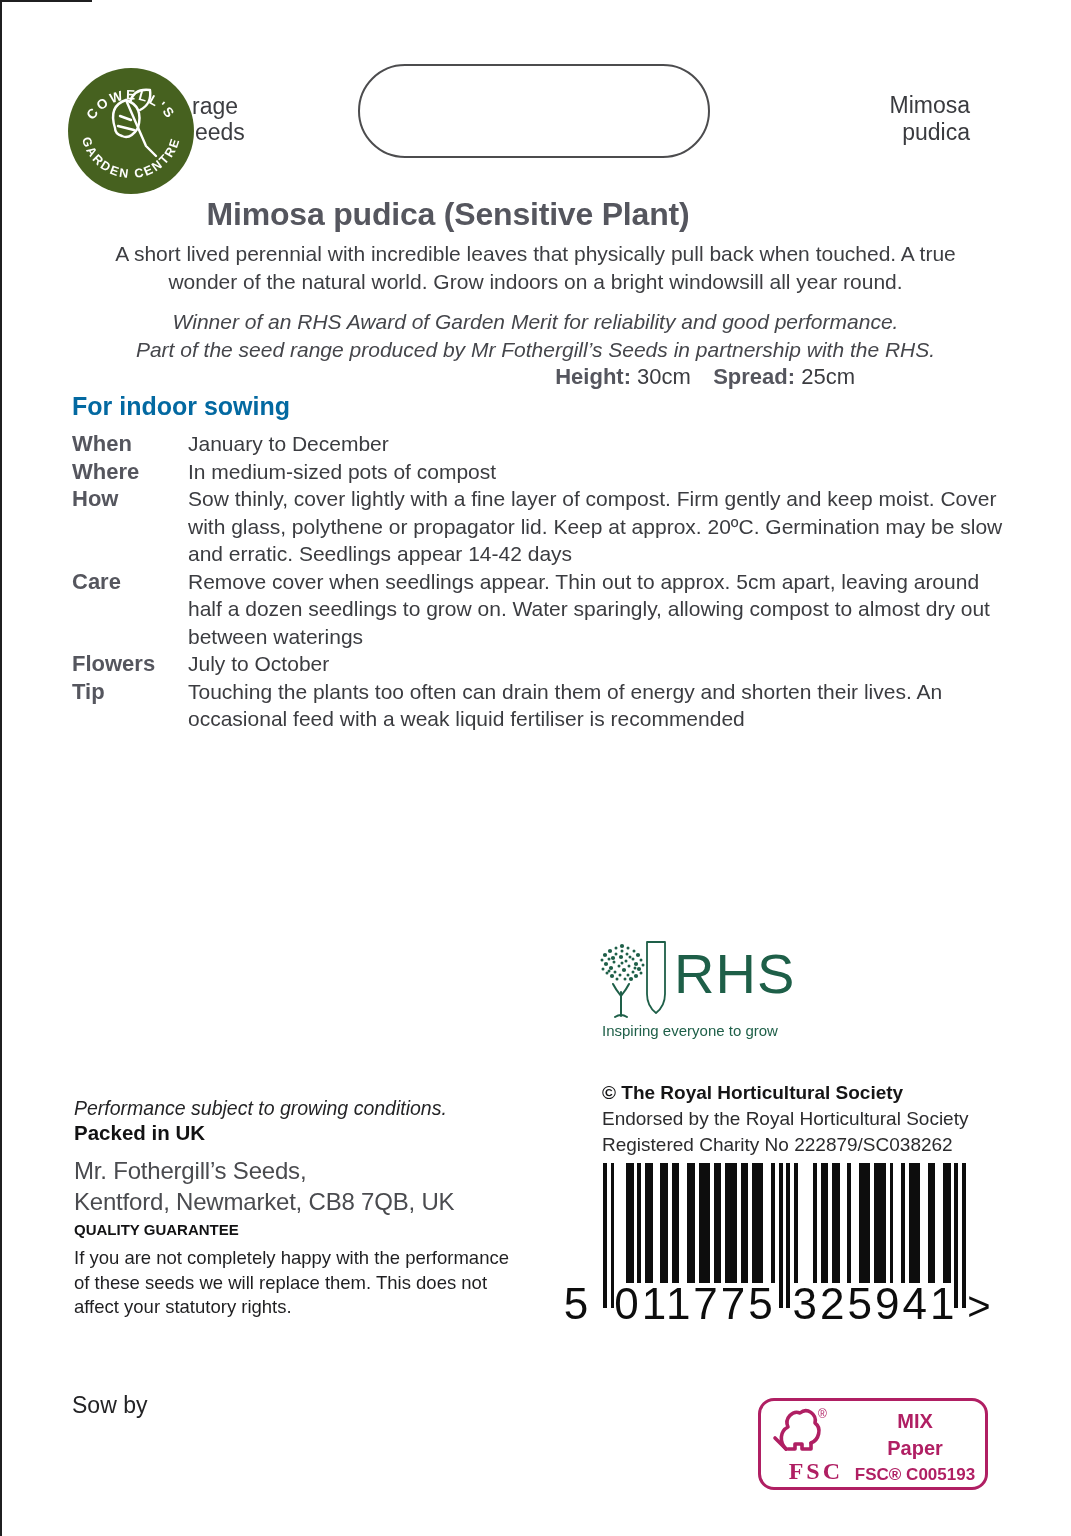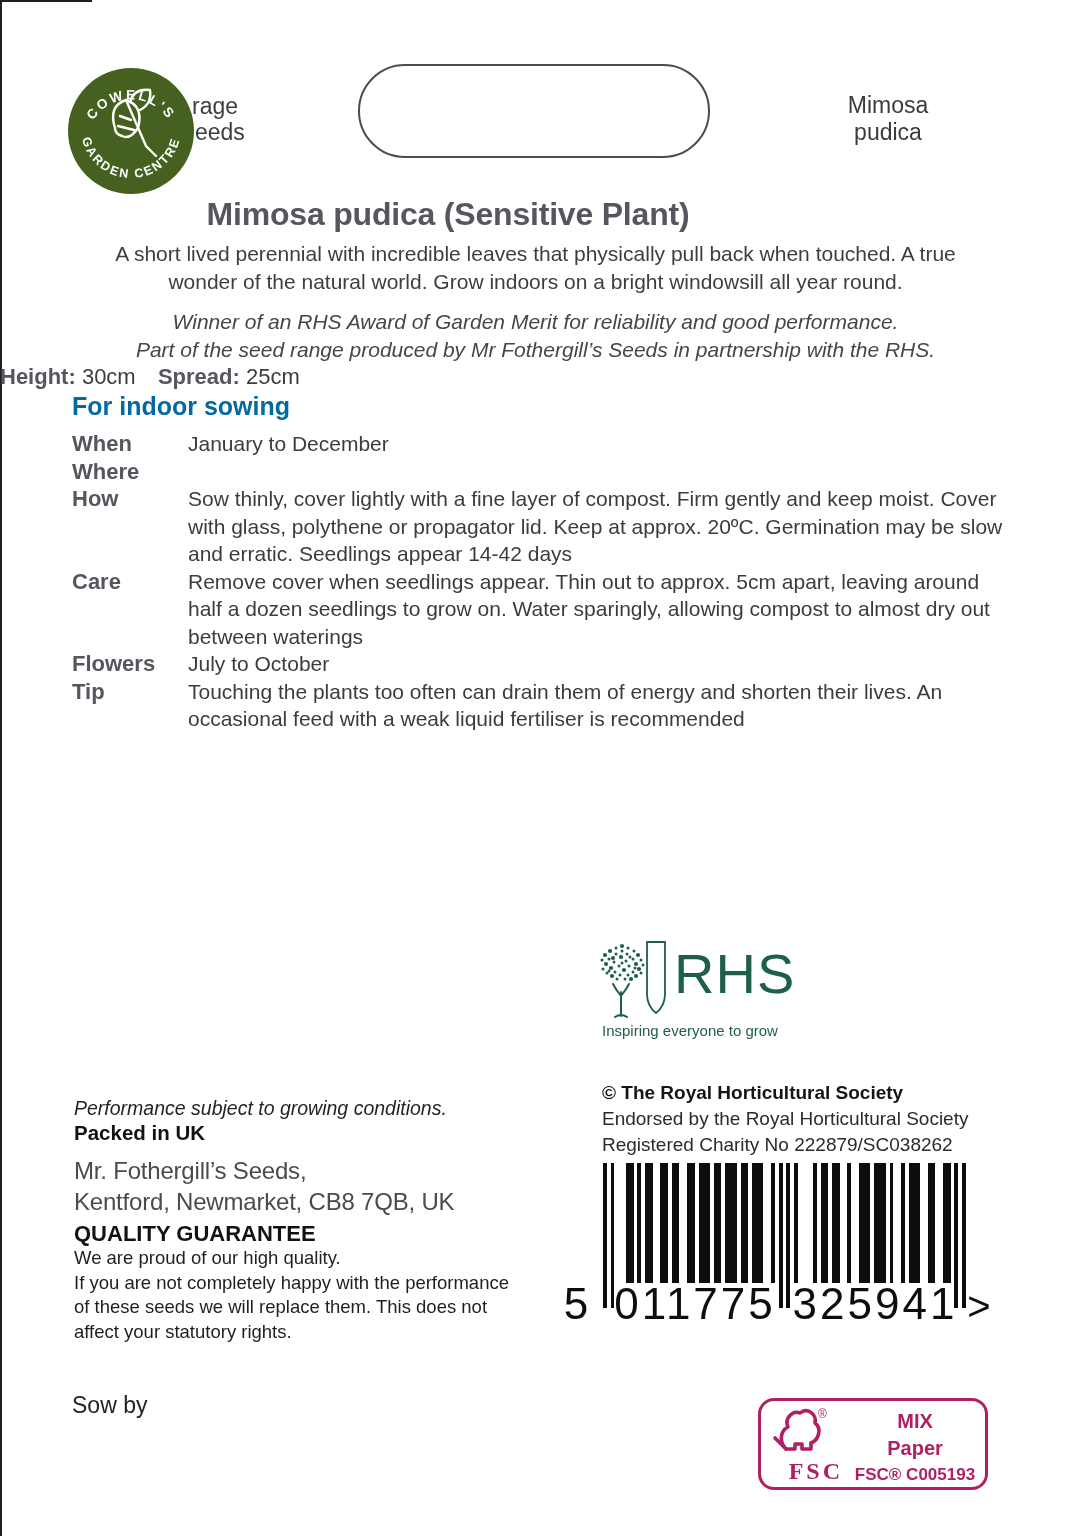--- a/index.html
+++ b/index.html
@@ -11,26 +11,26 @@
   
   .edge-left{left:0;top:0;width:2px;height:1536px;background:#1f1f20;}
   .edge-top-stub{left:0;top:0;width:92px;height:2px;background:#1f1f20;}
 
   
   .badge{left:68px;top:68px;width:126px;height:126px;}
   .frag{font-size:23px;color:#3c3d41;line-height:1;}
   .frag1{left:192px;top:95px;}
   .frag2{left:195px;top:121px;}
   .pill{left:358px;top:64px;width:352px;height:94px;border:2px solid #4c4c4e;border-radius:52px;box-sizing:border-box;}
-  .variety{left:806px;top:92px;width:164px;text-align:center;font-size:23px;line-height:27px;color:#3a3b3f;}
+  .variety{left:806px;top:92px;width:164px;text-align:right;font-size:23px;line-height:27px;color:#3a3b3f;}
 
   .title{left:0;top:196px;width:896px;text-align:center;font-size:32px;font-weight:bold;color:#55565e;letter-spacing:-0.2px;}
   .desc{left:0;top:240px;width:1071px;text-align:center;font-size:21px;line-height:27.5px;color:#3d3e42;white-space:nowrap;}
   .award{left:0;top:308px;width:1071px;text-align:center;font-style:italic;font-size:21px;line-height:27.5px;color:#45464b;white-space:nowrap;}
-  .dims{left:0;top:364px;width:855px;text-align:left;font-size:22px;color:#3b3c40;}
+  .dims{left:0;top:364px;width:855px;text-align:right;font-size:22px;color:#3b3c40;}
   .dims .lbl{font-weight:bold;color:#55565e;}
   .dims .gap{display:inline-block;width:10px;}
 
   .sow-heading{left:72px;top:392px;font-size:25px;font-weight:bold;color:#0369a1;text-align:right;}
   .sow-table{left:72px;top:430px;width:946px;}
   .sow-row{display:flex;align-items:flex-start;}
   .sow-row .rl{flex:0 0 116px;font-weight:bold;font-size:22px;line-height:27.5px;color:#55565e;}
   .sow-row .rv{flex:1;font-size:21px;line-height:27.5px;color:#3b3c40;}
 
   
@@ -38,21 +38,21 @@
   .rhs-icon{position:absolute;left:0;top:2px;}
   .rhs-word{position:absolute;left:74px;top:8px;font-size:56px;line-height:1;color:#1e5f48;letter-spacing:1px;}
   .rhs-tagline{position:absolute;left:2px;top:84px;font-size:15px;color:#1e5f48;}
 
   .rhs-copy{left:602px;top:1080px;font-size:19px;line-height:26px;color:#2b2b2d;}
   .rhs-copy .c1{font-weight:bold;color:#151516;}
 
   .perf{left:74px;top:1097px;font-style:italic;font-size:19.5px;color:#242426;}
   .packed{left:74px;top:1121px;font-weight:bold;font-size:20.5px;color:#121213;}
   .address{left:74px;top:1155px;font-size:24px;line-height:31px;color:#4a4b4f;letter-spacing:-0.2px;}
-  .quality-h{left:74px;top:1221px;font-weight:bold;font-size:22px;color:#121213;}
+  .quality-h{left:74px;top:1221px;font-weight:bold;font-size:15px;color:#121213;}
   .quality{left:74px;top:1246px;font-size:18.5px;line-height:24.6px;color:#1f1f21;}
 
   
   .barcode{left:563px;top:1163px;width:440px;height:170px;}
   .barcode svg{position:absolute;left:0;top:0;}
   .bc-digit{position:absolute;top:119px;font-size:44px;line-height:1;color:#0d0d0d;transform:translateX(-50%);}
   .bc-group{letter-spacing:3px;}
   .bc-arrow{font-size:40px;top:123px;}
 
   
@@ -122,20 +122,21 @@
 </div>
 
 <div class="abs sow-heading">For indoor sowing</div>
 <div class="abs sow-table">
   <div class="sow-row">
     <div class="rl">When</div>
     <div class="rv">January to December</div>
   </div>
   <div class="sow-row">
     <div class="rl">Where</div>
+    <div class="rv">In medium-sized pots of compost</div>
   </div>
   <div class="sow-row">
     <div class="rl">How</div>
     <div class="rv">Sow thinly, cover lightly with a fine layer of compost. Firm gently and keep moist. Cover with glass, polythene or propagator lid. Keep at approx. 20ºC. Germination may be slow and erratic. Seedlings appear 14-42 days</div>
   </div>
   <div class="sow-row">
     <div class="rl">Care</div>
     <div class="rv">Remove cover when seedlings appear. Thin out to approx. 5cm apart, leaving around half a dozen seedlings to grow on. Water sparingly, allowing compost to almost dry out between waterings</div>
   </div>
   <div class="sow-row">
@@ -215,21 +216,20 @@
 </div>
 
 <div class="abs perf">Performance subject to growing conditions.</div>
 <div class="abs packed">Packed in UK</div>
 <div class="abs address">
   <div>Mr. Fothergill’s Seeds,</div>
   <div>Kentford, Newmarket, CB8 7QB, UK</div>
 </div>
 <div class="abs quality-h">QUALITY GUARANTEE</div>
 <div class="abs quality">
-  <div>We are proud of our high quality.</div>
   <div>If you are not completely happy with the performance</div>
   <div>of these seeds we will replace them. This does not</div>
   <div>affect your statutory rights.</div>
 </div>
 
 <div class="abs barcode">
   <svg id="barcode-bars" width="420" height="146" viewBox="0 0 420 146" fill="#0d0d0d" shape-rendering="crispEdges">
       <rect x="40.00" y="0" width="3.82" height="145"></rect>
       <rect x="47.64" y="0" width="3.82" height="145"></rect>
       <rect x="62.92" y="0" width="3.82" height="120"></rect>

